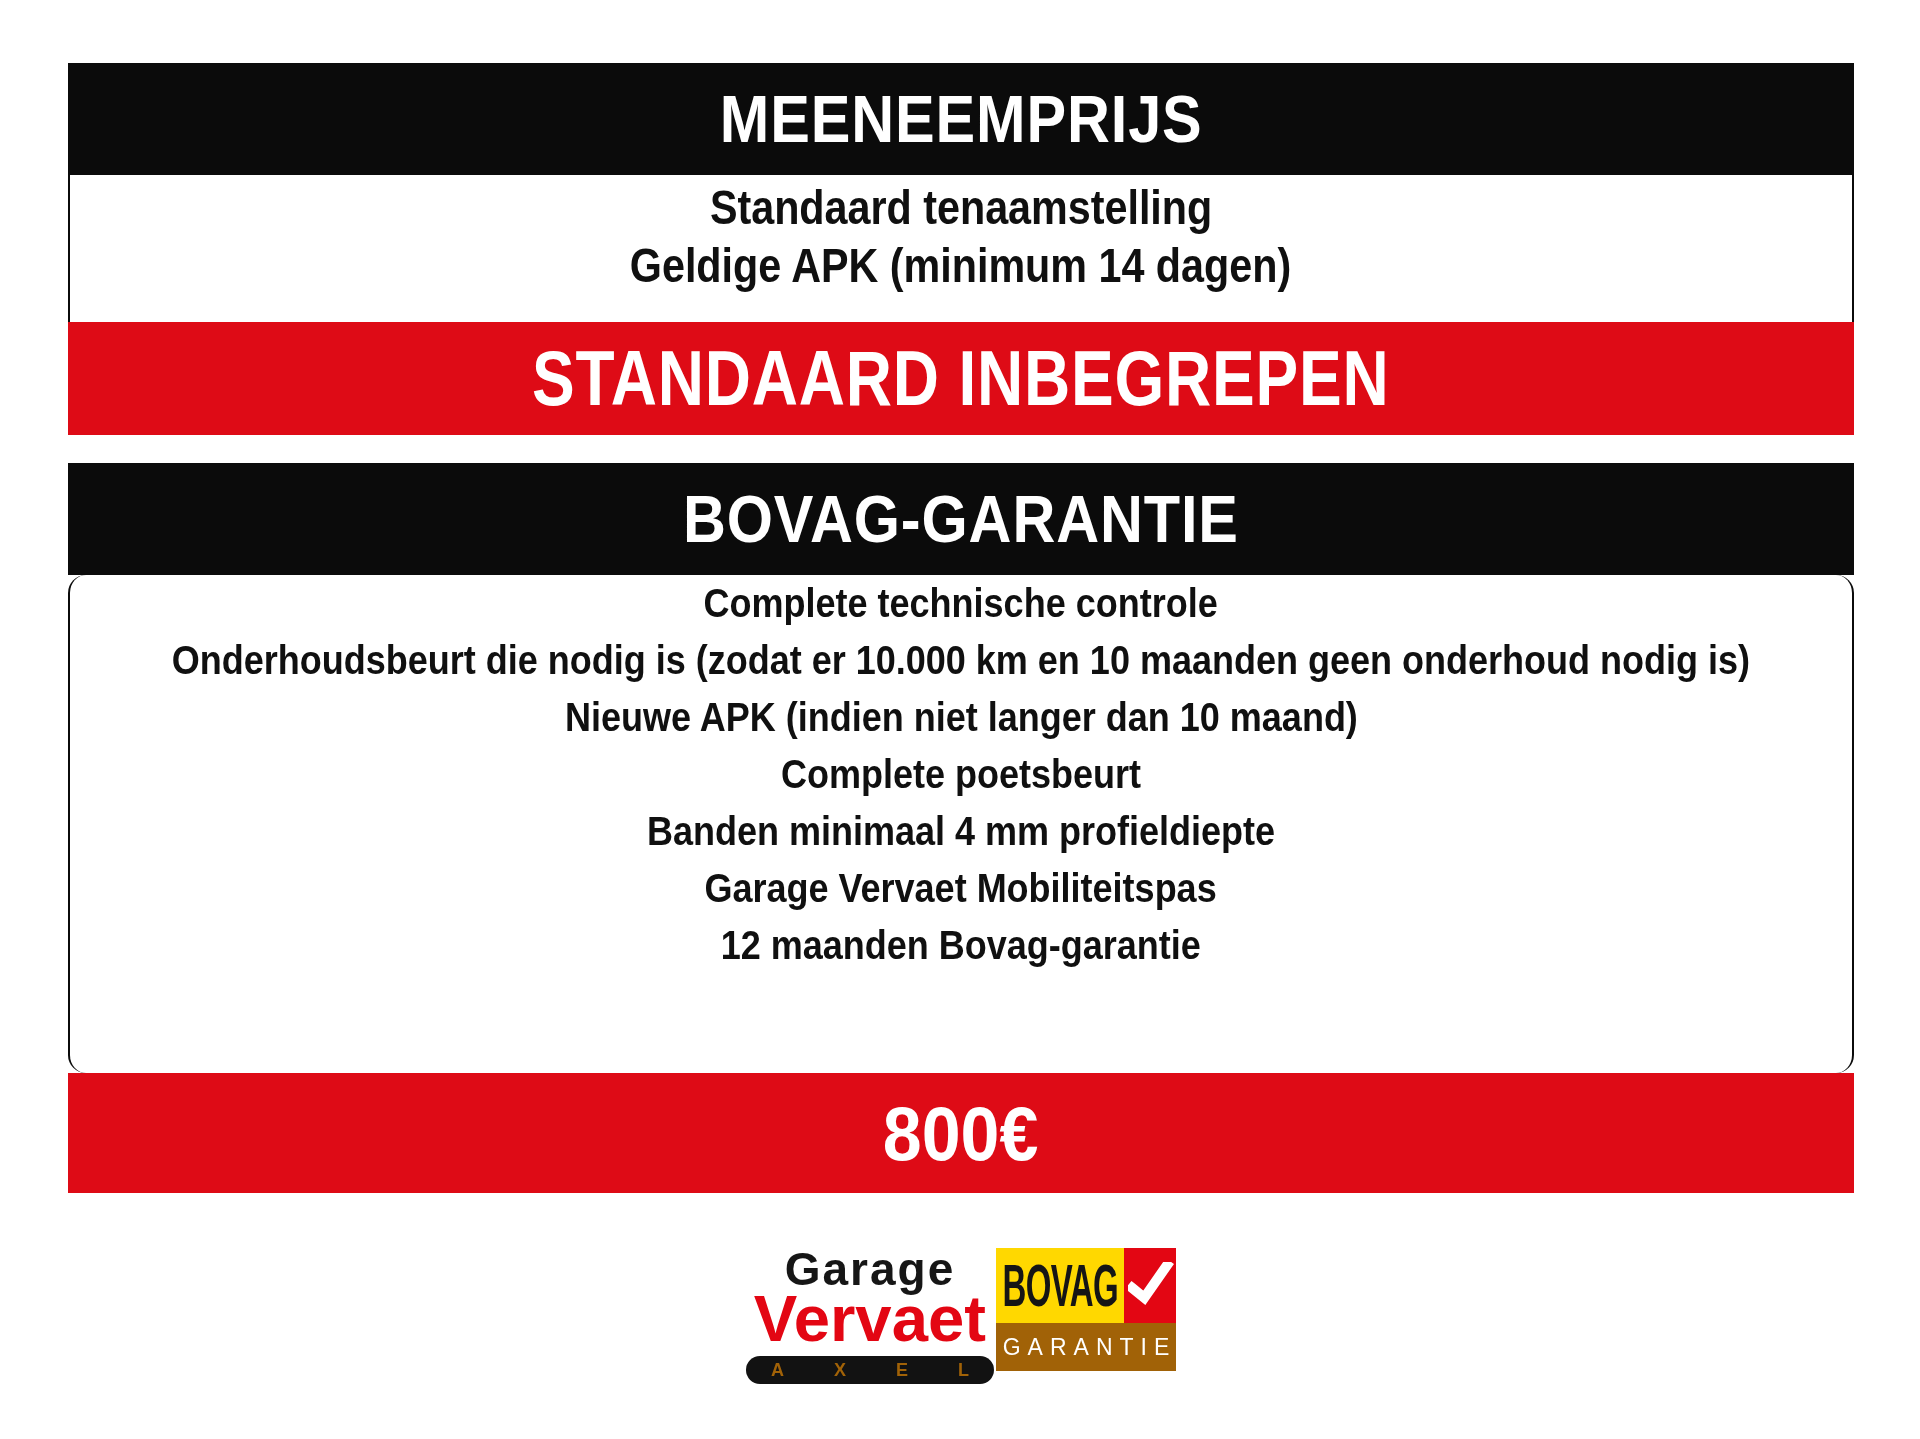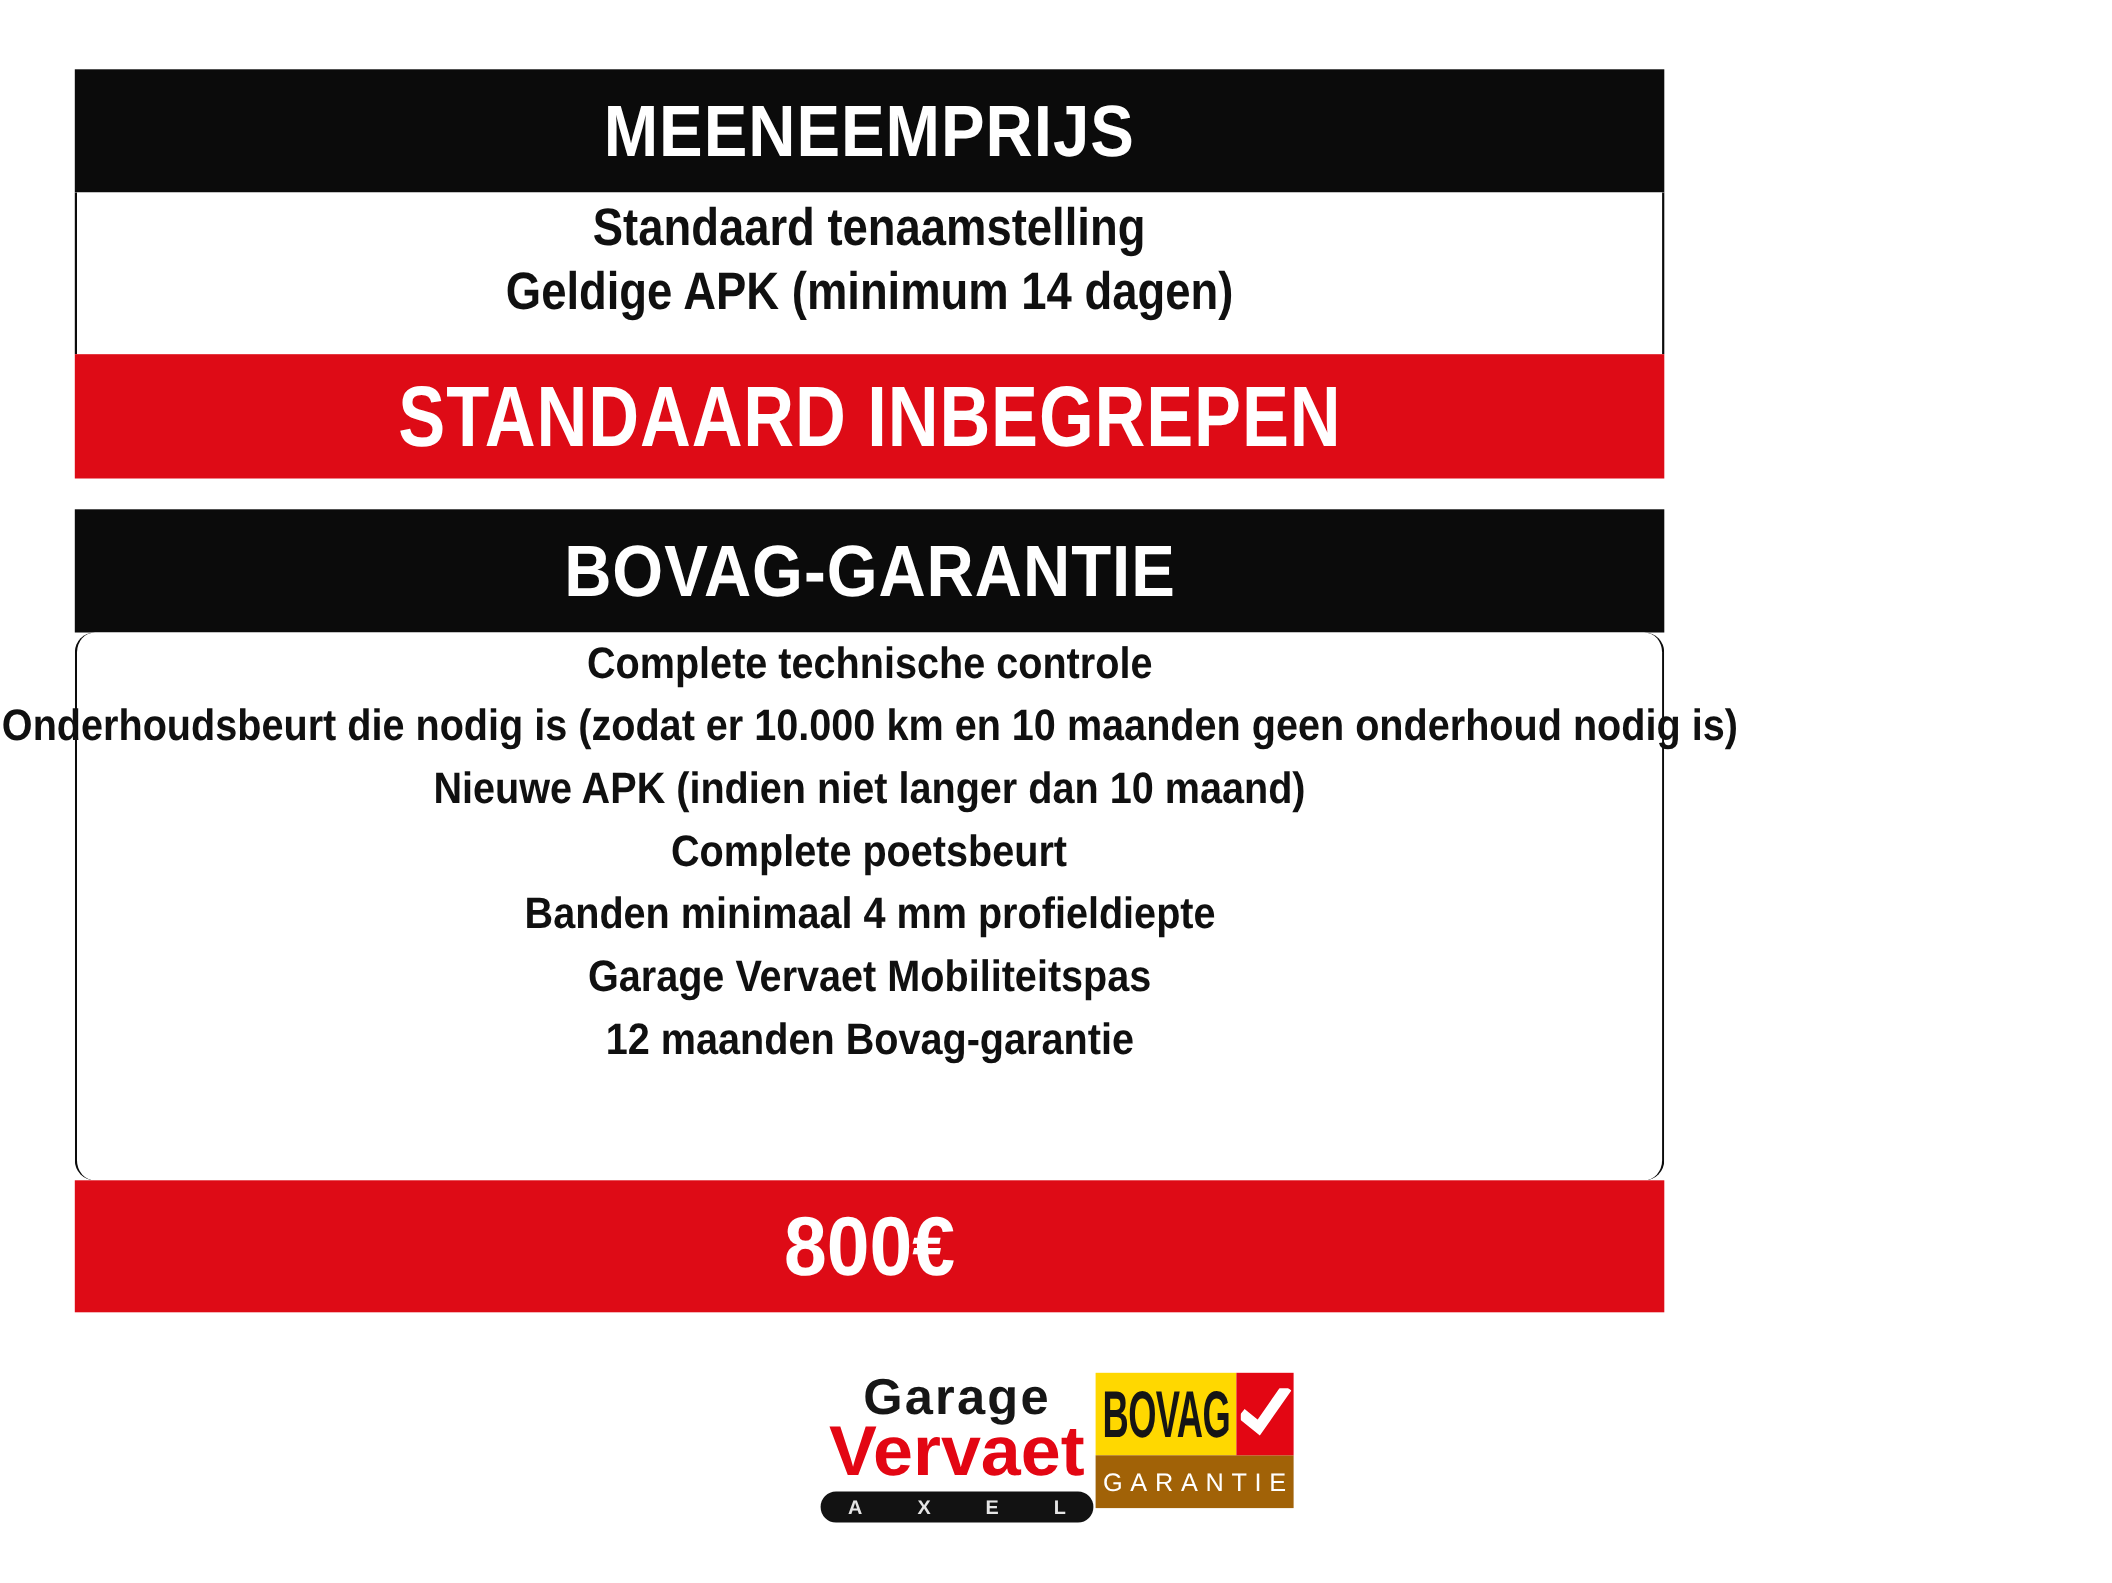--- a/index.html
+++ b/index.html
@@ -3,21 +3,21 @@
 <meta charset="utf-8">
 <style>
   html,body{margin:0;padding:0;}
   body{
     width:1920px;height:1439px;background:#ffffff;
     font-family:"Liberation Sans", sans-serif;
     -webkit-font-smoothing:antialiased;
   }
   .sheet{position:relative;width:1920px;height:1439px;background:#fff;overflow:hidden;}
 
-  .box{position:absolute;left:68px;width:1445px;}
+  .box{position:absolute;left:68px;width:1786px;}
   .box1{top:63px;}
   .box2{top:463px;}
 
   .bar{display:flex;align-items:center;justify-content:center;}
   .bar.black{background:var(--ink_black,#0b0b0b);height:112px;}
   .bar.redbar{background:var(--bar_red,#de0b16);}
   .box1 .bar.redbar{height:113px;}
   .box2 .bar.redbar{height:120px;}
 
   .white-mid{
@@ -53,21 +53,21 @@
   }
   .vervaet-word{
     color:var(--vervaet_red,#e30613);font-size:64px;font-weight:700;line-height:54px;
     letter-spacing:0px;margin-top:2px;transform:scaleX(1.02);
   }
   .axel-pill{
     margin-top:10px;width:248px;height:28px;background:#121212;border-radius:14px;
     display:flex;align-items:center;justify-content:center;
   }
   .axel-pill .t{
-    color:#e5e5e5;font-size:18px;font-weight:700;letter-spacing:50px;margin-right:-50px;
+    color:#a16207;font-size:18px;font-weight:700;letter-spacing:50px;margin-right:-50px;
     transform:none;line-height:28px;
   }
 
   .bovag-logo{width:180px;height:152px;display:flex;flex-direction:column;}
   .bovag-top{height:75px;display:flex;}
   .bovag-yellow{
     width:128px;background:var(--bovag_yellow,#ffd800);
     display:flex;align-items:center;justify-content:center;overflow:hidden;
   }
   .bovag-word{

